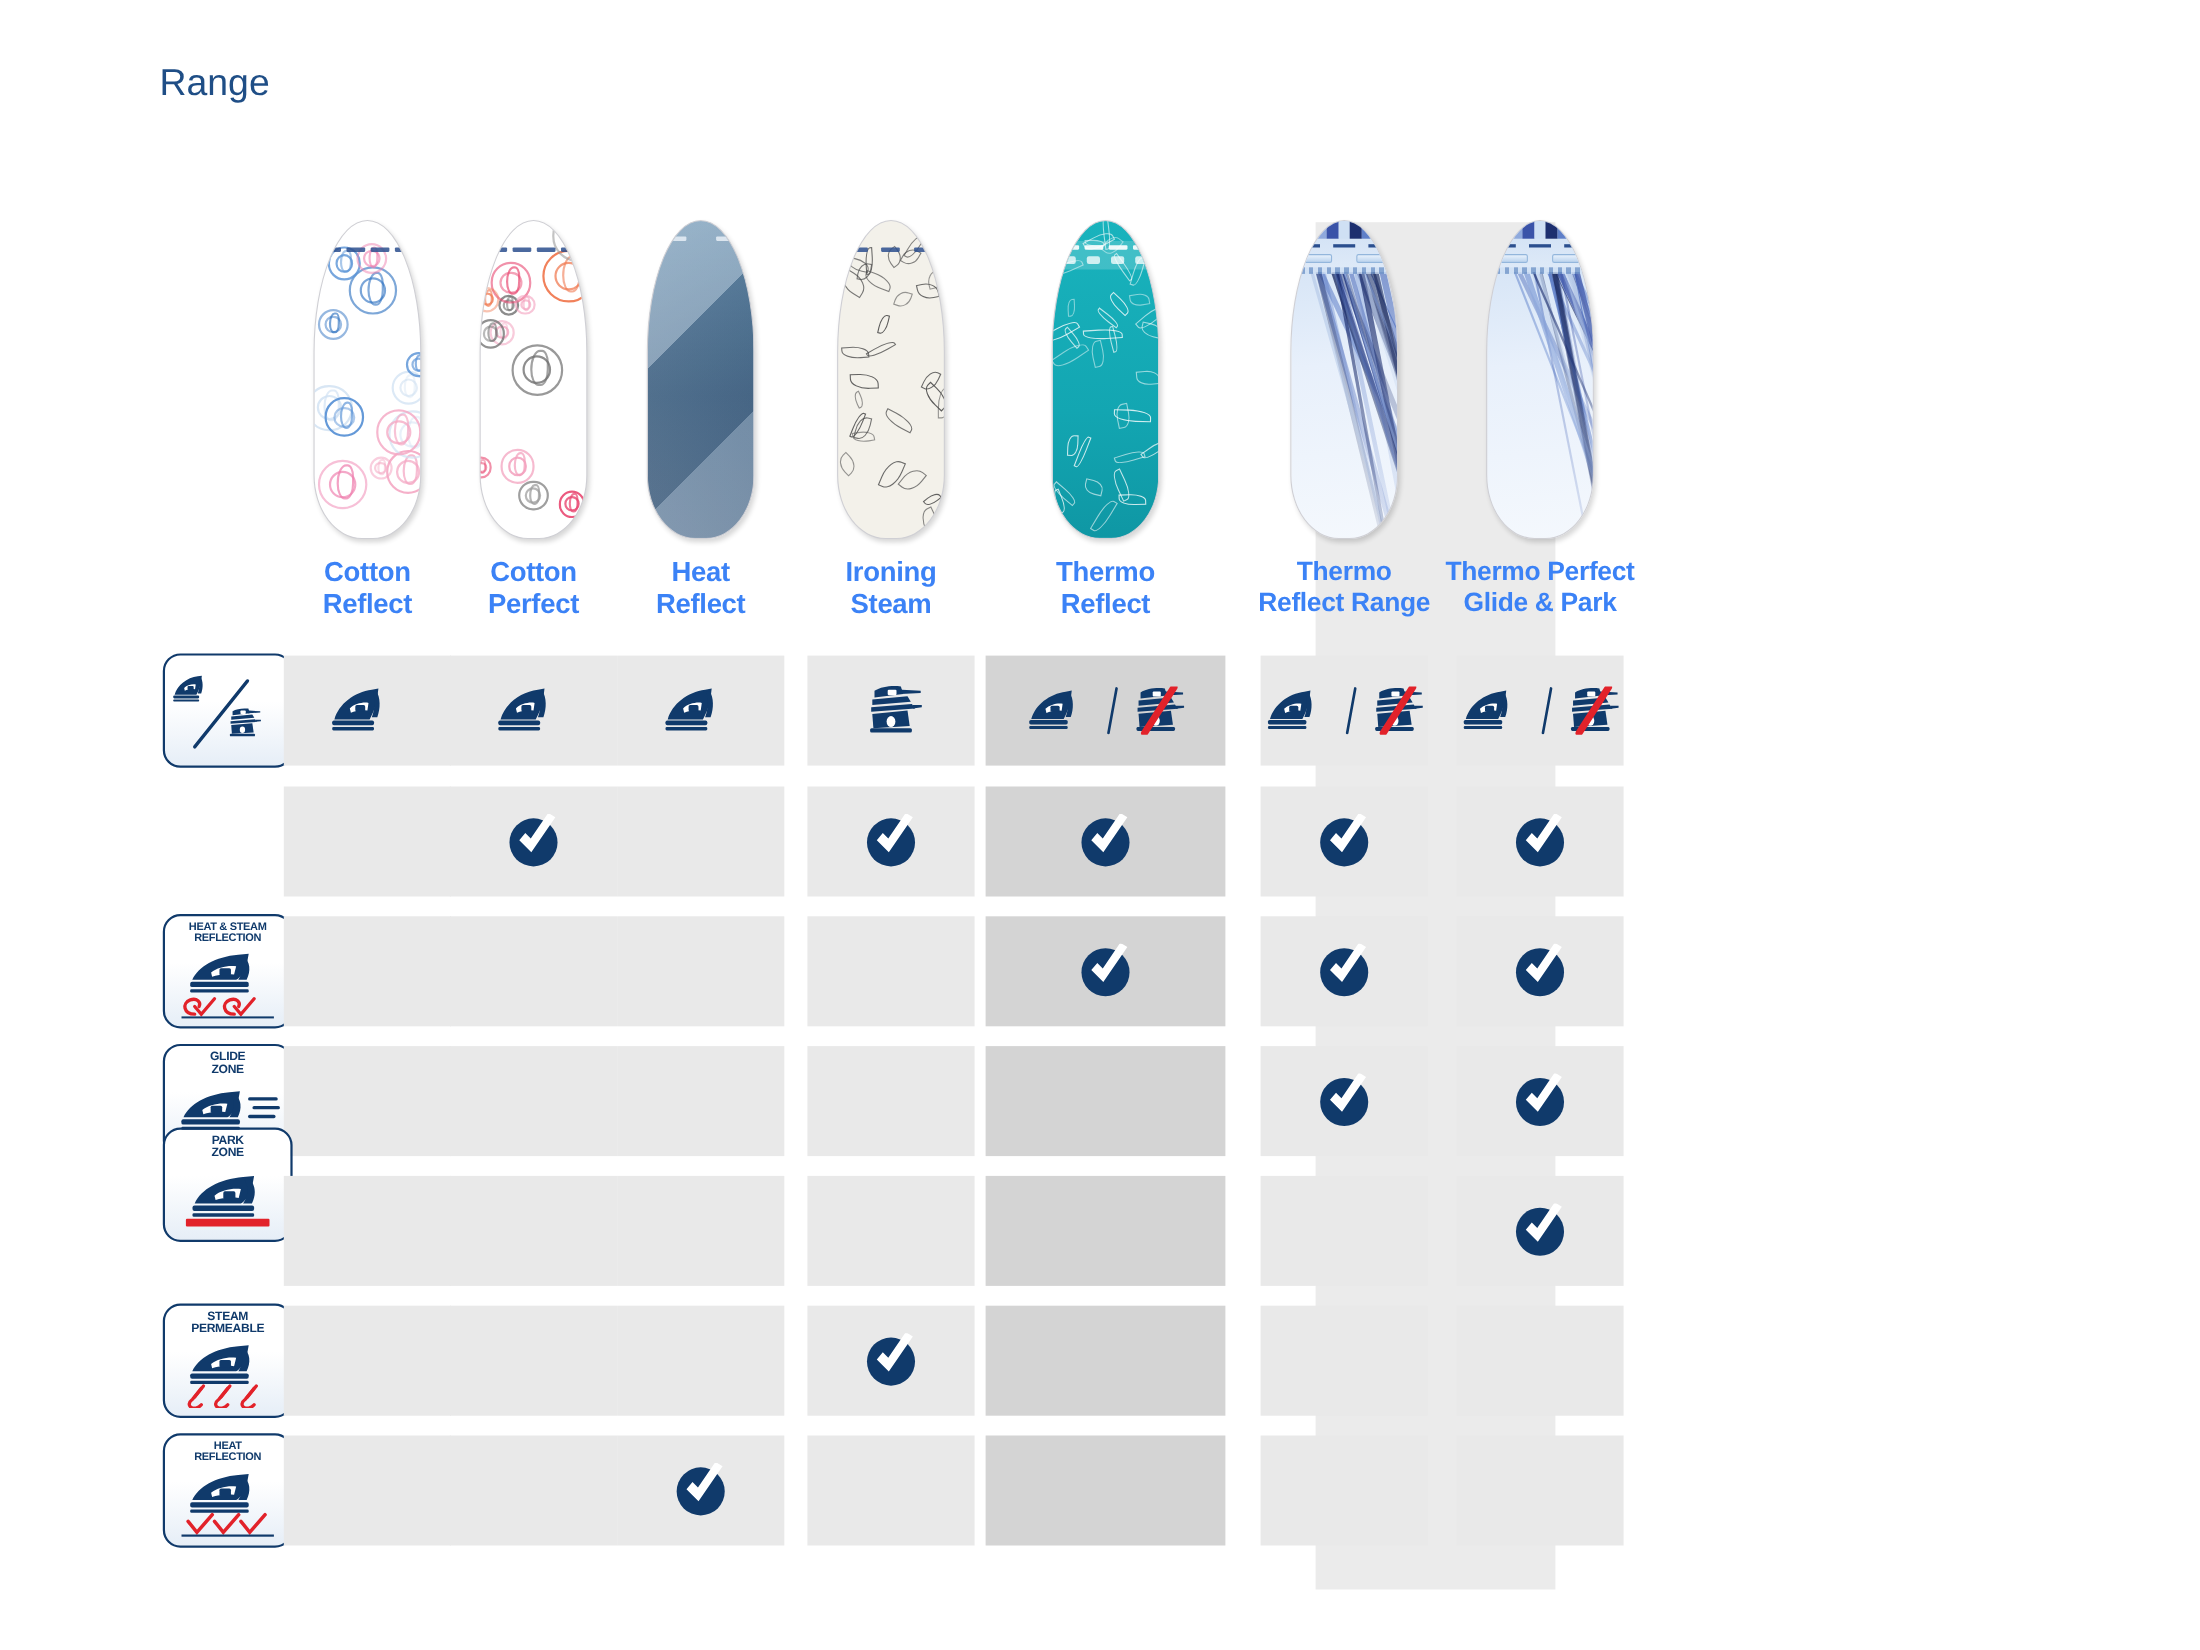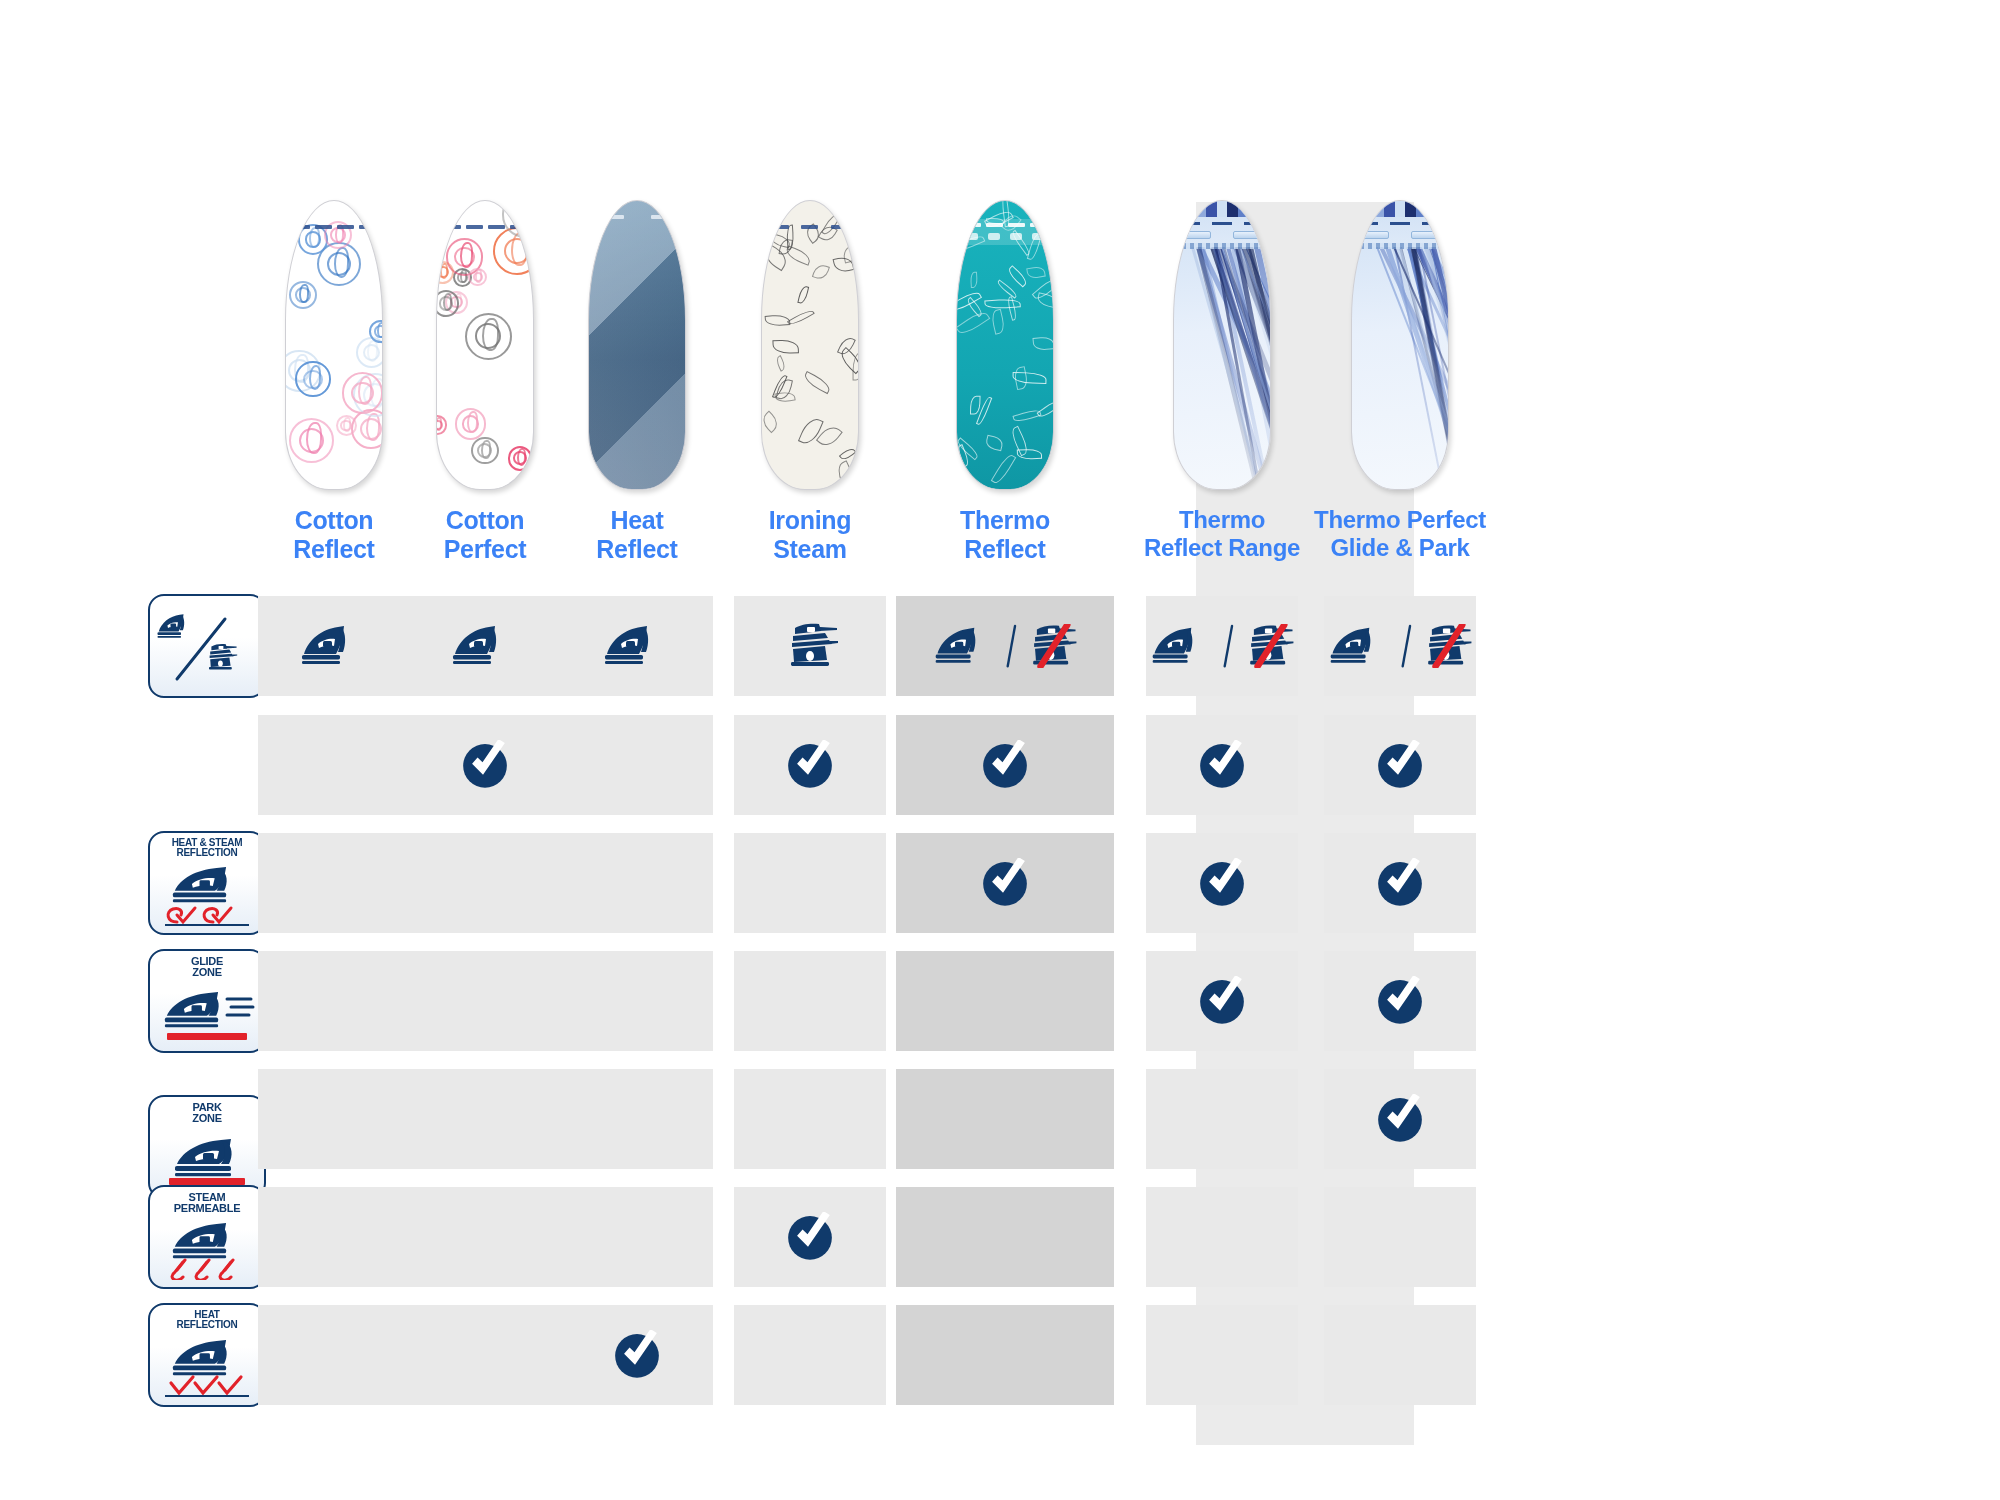--- a/index.html
+++ b/index.html
@@ -158,20 +158,21 @@
   .check { display: block; }
 
   .ironcell svg { display: block; }
 </style>
 </head>
 <body>
 
 <div class="page">
 
   <div class="title-block">
+    <div class="subtitle">Range</div>
   </div>
 
   <div class="highlight-strip"></div>
 
   <div class="grid" id="grid">
       <div class="col-head" style="left:225px;width:218px">
       <div class="board-wrap">
           <div class="board bd-cotton-classic">
             <div class="petals">
               <span style="left:69.77037037037037px;top:136.21714677640605px;width:31.14156378600823px;height:31.14156378600823px;border-color:#cfe0f2;opacity:0.7253557956104253"></span>
@@ -801,21 +802,21 @@
     <circle cx="23" cy="26" r="22" fill="#103a6b"></circle>
     <path d="M10 24 L21 35 L43 3 L36.5 -1 L20.5 22.5 L15.5 17.5 Z" fill="#ffffff"></path>
   </svg>
       </div>
       <div class="cell" style="left:1324px;top:951px;width:152px;height:100px">
         <svg class="check" width="46" height="49.68000000000001" viewBox="0 0 46 50">
     <circle cx="23" cy="26" r="22" fill="#103a6b"></circle>
     <path d="M10 24 L21 35 L43 3 L36.5 -1 L20.5 22.5 L15.5 17.5 Z" fill="#ffffff"></path>
   </svg>
       </div>
-      <div class="row-icon" style="top:1095px">
+      <div class="row-icon" style="top:1025px">
       <div class="cap">PARK</div>
         <div class="cap">ZONE</div>
       <div class="art">
           <svg width="104" height="50" viewBox="0 0 104 50">
     <g transform="translate(18,2) scale(1.0)">
               <g>
     <path d="M4 26 C10 13 26 4 48 2 L58 1 L56 12 C54 18 50 24 46 26 Z" fill="#103a6b"></path>
     <path d="M52 3 C60 8 60 18 56 26 L48 26 C53 19 53 9 49 4 Z" fill="#103a6b"></path>
     <path d="M22 19 C28 14 38 12 46 13 L44 21 C37 20 28 21 23 23 Z" fill="#ffffff"></path>
     <rect x="30" y="15" width="11" height="7" rx="1.5" fill="#103a6b"></rect>

